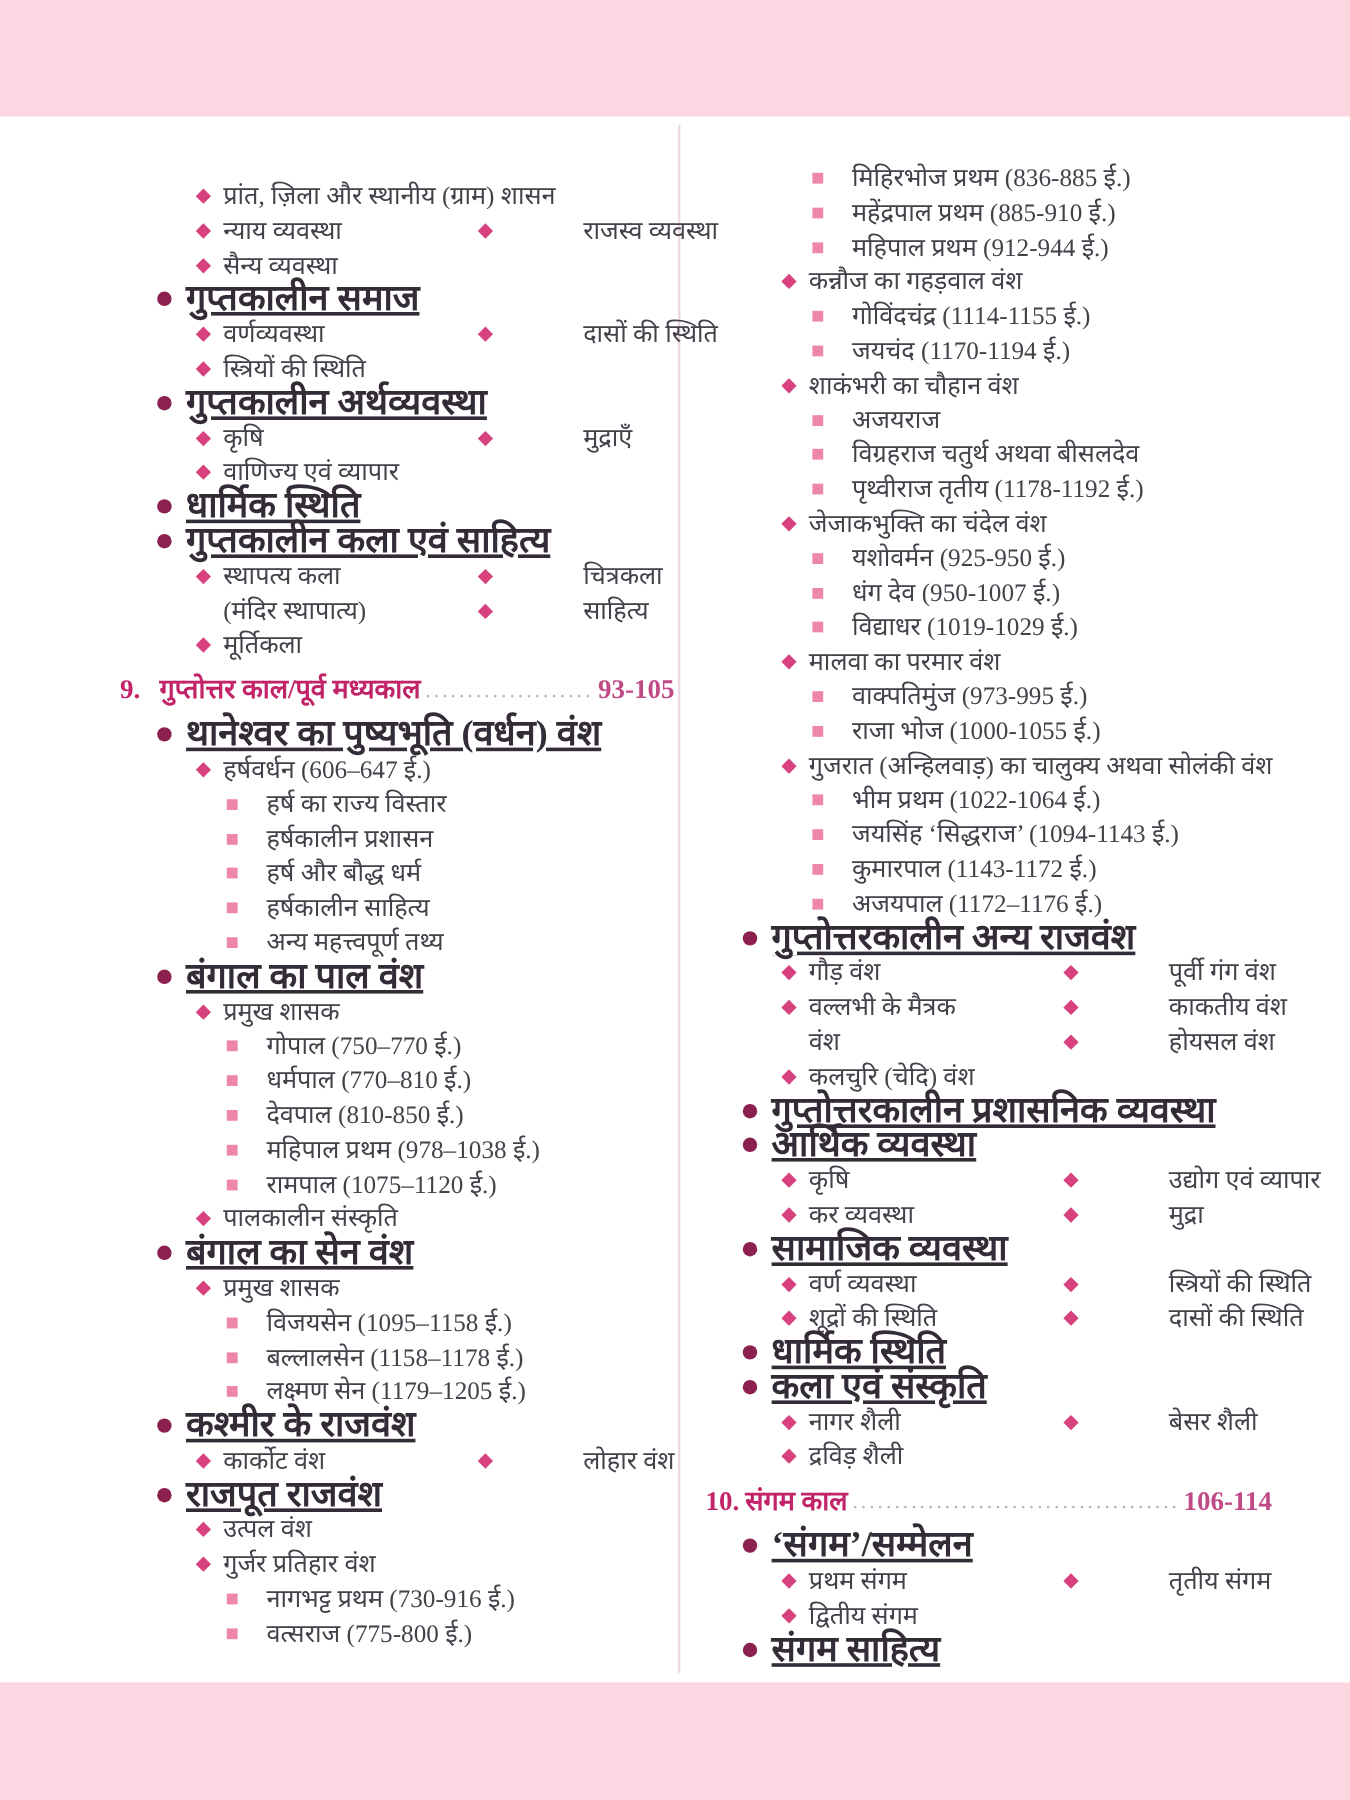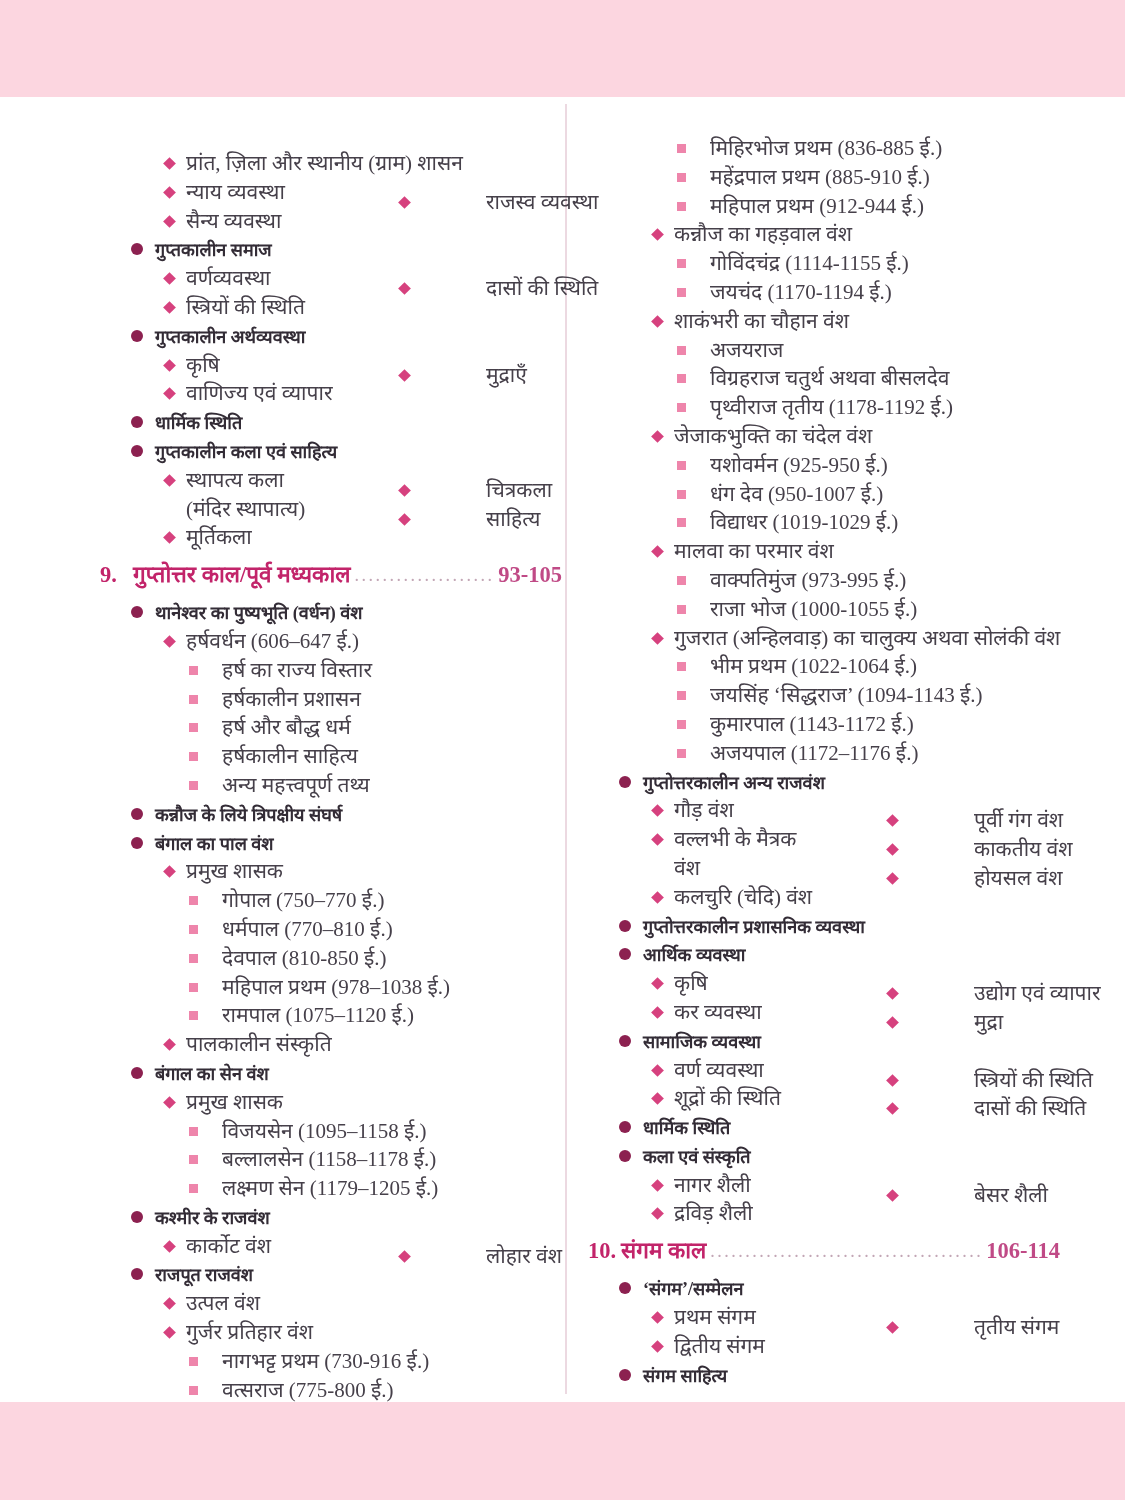--- a/index.html
+++ b/index.html
@@ -25,25 +25,25 @@
   .divider{position:absolute;left:565px;top:104px;height:1290px;width:2px;background:var(--divider-pink);}
   .col{position:absolute;top:134px;}
   .col.left{left:100px;width:462px;margin-top:15px;}
   .col.right{left:588px;width:472px;}
   .row{position:relative;height:28.8px;line-height:28.8px;font-size:21px;color:var(--body-text);white-space:nowrap;}
   .row .txt{display:inline-block;}
   .bullet{position:absolute;display:block;}
   .b1{left:31px;top:8px;width:12px;height:12px;border-radius:50%;background:var(--bullet-level1);}
   .b2{left:65px;top:10px;width:9px;height:9px;background:var(--bullet-level2);transform:rotate(45deg);}
   .b3{left:89px;top:10px;width:9px;height:9px;background:var(--bullet-level3);}
-  .row.l1 .txt{padding-left:55px;font-weight:bold;color:var(--heading-text);font-size:18px;}
+  .row.l1 .txt{padding-left:55px;font-weight:bold;color:var(--heading-text);font-size:30px;text-decoration:underline;}
   .row.l2 .txt{padding-left:86px;}
   .row.cont .txt{padding-left:86px;}
   .row.l3 .txt{padding-left:122px;}
-  .c2{position:absolute;left:300px;top:10px;height:28.8px;}
+  .c2{position:absolute;left:300px;top:0;height:28.8px;}
   .c2 .b2{left:0;}
   .c2 .txt{padding-left:21px;}
   .row.sec{height:46px;line-height:46px;display:flex;align-items:center;font-size:22.5px;font-weight:bold;}
   .sec-num{color:var(--section-magenta);min-width:33px;}
   .sec-title{color:var(--section-magenta);}
   .dots{flex:1;overflow:hidden;height:46px;color:var(--dots);font-weight:normal;font-size:18px;letter-spacing:2.5px;margin:0 4px;}
   .dots::after{content:"................................................................................................";}
   .sec-pages{color:var(--page-number-pink);}
 </style>
 </head>
@@ -73,21 +73,20 @@
       <span class="dots"></span>
       <span class="sec-pages">93-105</span>
     </div>
     <div class="row l1"><span class="bullet b1"></span><span class="txt">थानेश्वर का पुष्यभूति (वर्धन) वंश</span></div>
     <div class="row l2"><span class="bullet b2"></span><span class="txt">हर्षवर्धन (606–647 ई.)</span></div>
     <div class="row l3"><span class="bullet b3"></span><span class="txt">हर्ष का राज्य विस्तार</span></div>
     <div class="row l3"><span class="bullet b3"></span><span class="txt">हर्षकालीन प्रशासन</span></div>
     <div class="row l3"><span class="bullet b3"></span><span class="txt">हर्ष और बौद्ध धर्म</span></div>
     <div class="row l3"><span class="bullet b3"></span><span class="txt">हर्षकालीन साहित्य</span></div>
     <div class="row l3"><span class="bullet b3"></span><span class="txt">अन्य महत्त्वपूर्ण तथ्य</span></div>
-    <div class="row l1"><span class="bullet b1"></span><span class="txt">कन्नौज के लिये त्रिपक्षीय संघर्ष</span></div>
     <div class="row l1"><span class="bullet b1"></span><span class="txt">बंगाल का पाल वंश</span></div>
     <div class="row l2"><span class="bullet b2"></span><span class="txt">प्रमुख शासक</span></div>
     <div class="row l3"><span class="bullet b3"></span><span class="txt">गोपाल (750–770 ई.)</span></div>
     <div class="row l3"><span class="bullet b3"></span><span class="txt">धर्मपाल (770–810 ई.)</span></div>
     <div class="row l3"><span class="bullet b3"></span><span class="txt">देवपाल (810-850 ई.)</span></div>
     <div class="row l3"><span class="bullet b3"></span><span class="txt">महिपाल प्रथम (978–1038 ई.)</span></div>
     <div class="row l3"><span class="bullet b3"></span><span class="txt">रामपाल (1075–1120 ई.)</span></div>
     <div class="row l2"><span class="bullet b2"></span><span class="txt">पालकालीन संस्कृति</span></div>
     <div class="row l1"><span class="bullet b1"></span><span class="txt">बंगाल का सेन वंश</span></div>
     <div class="row l2"><span class="bullet b2"></span><span class="txt">प्रमुख शासक</span></div>

